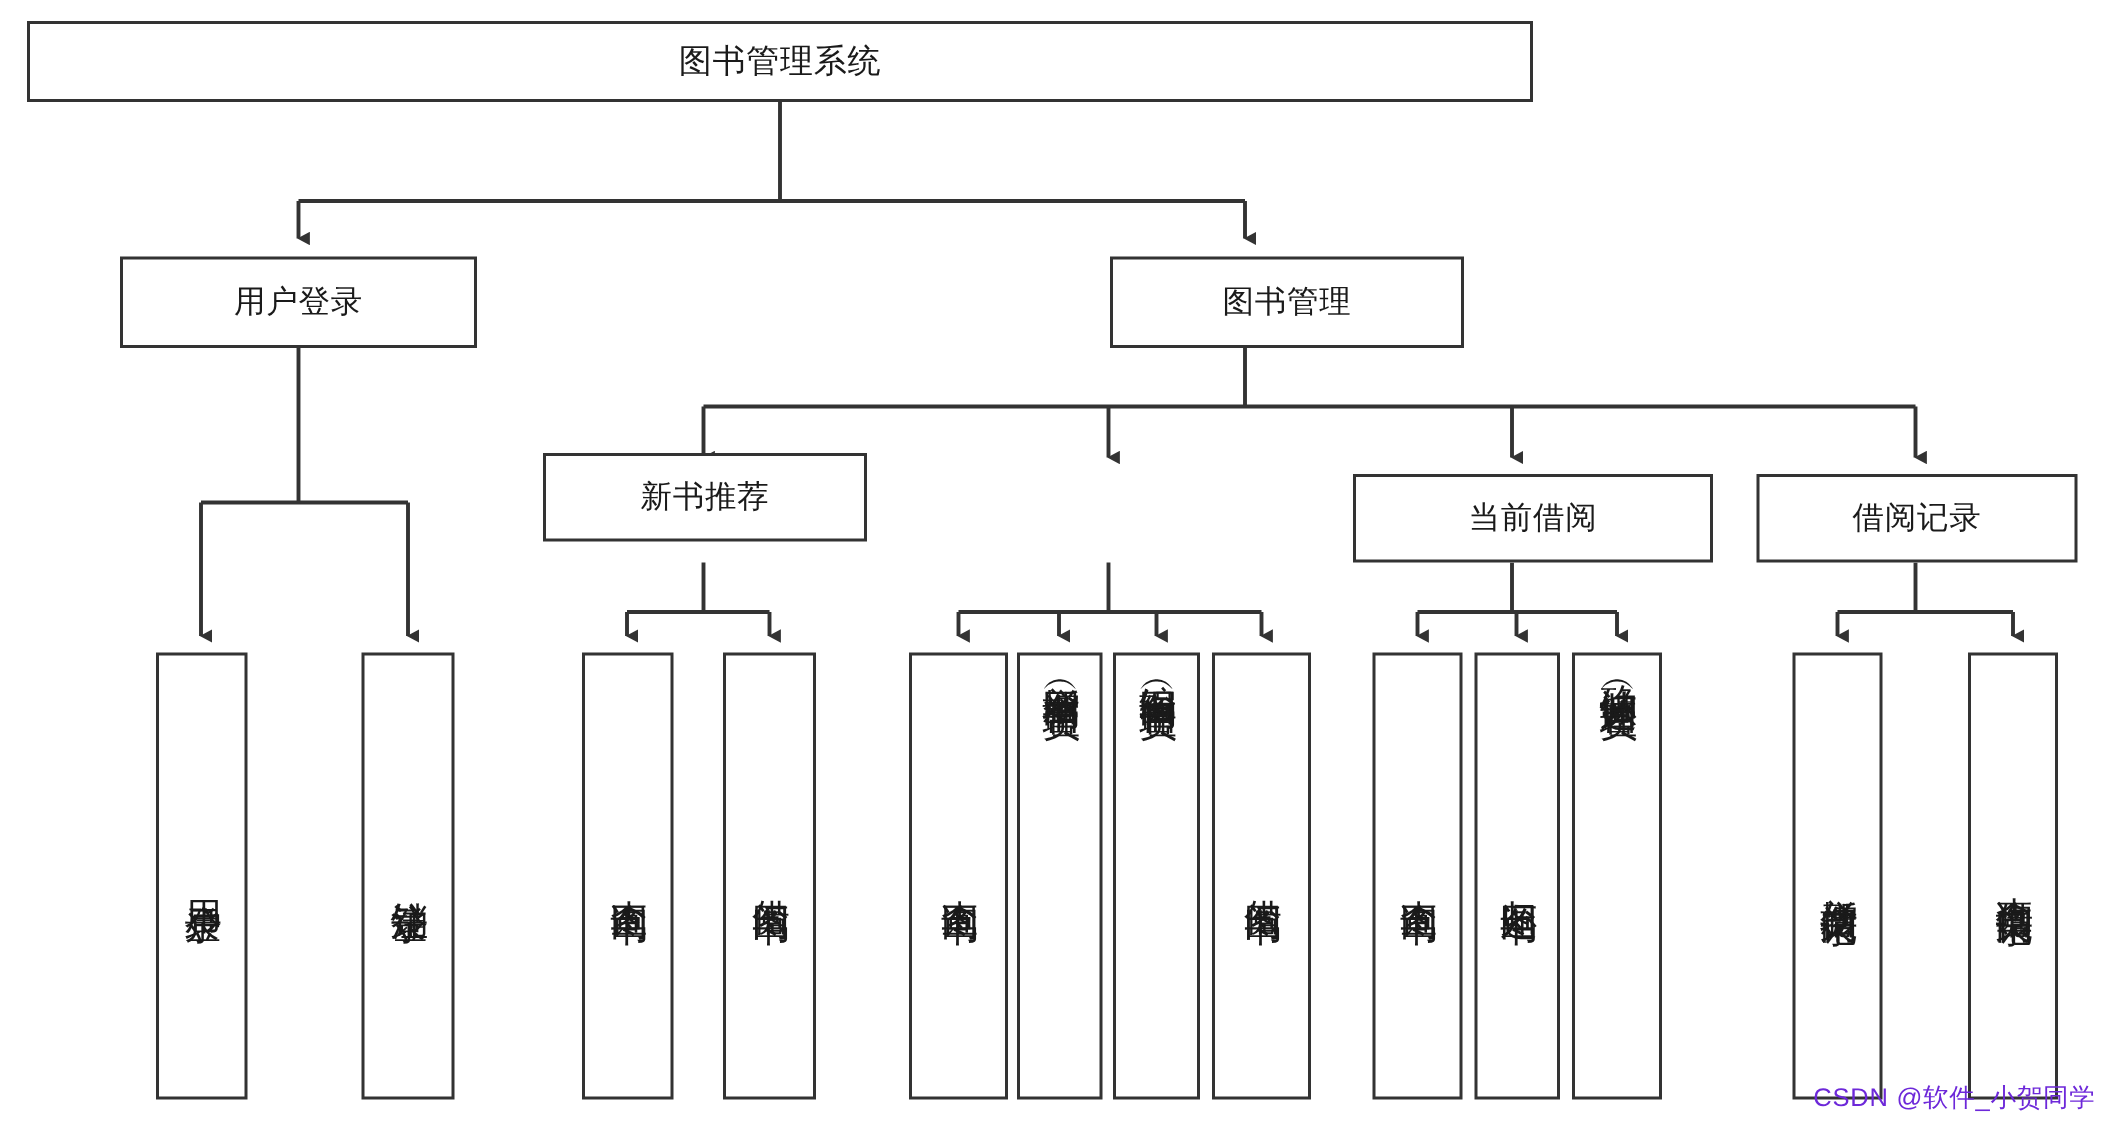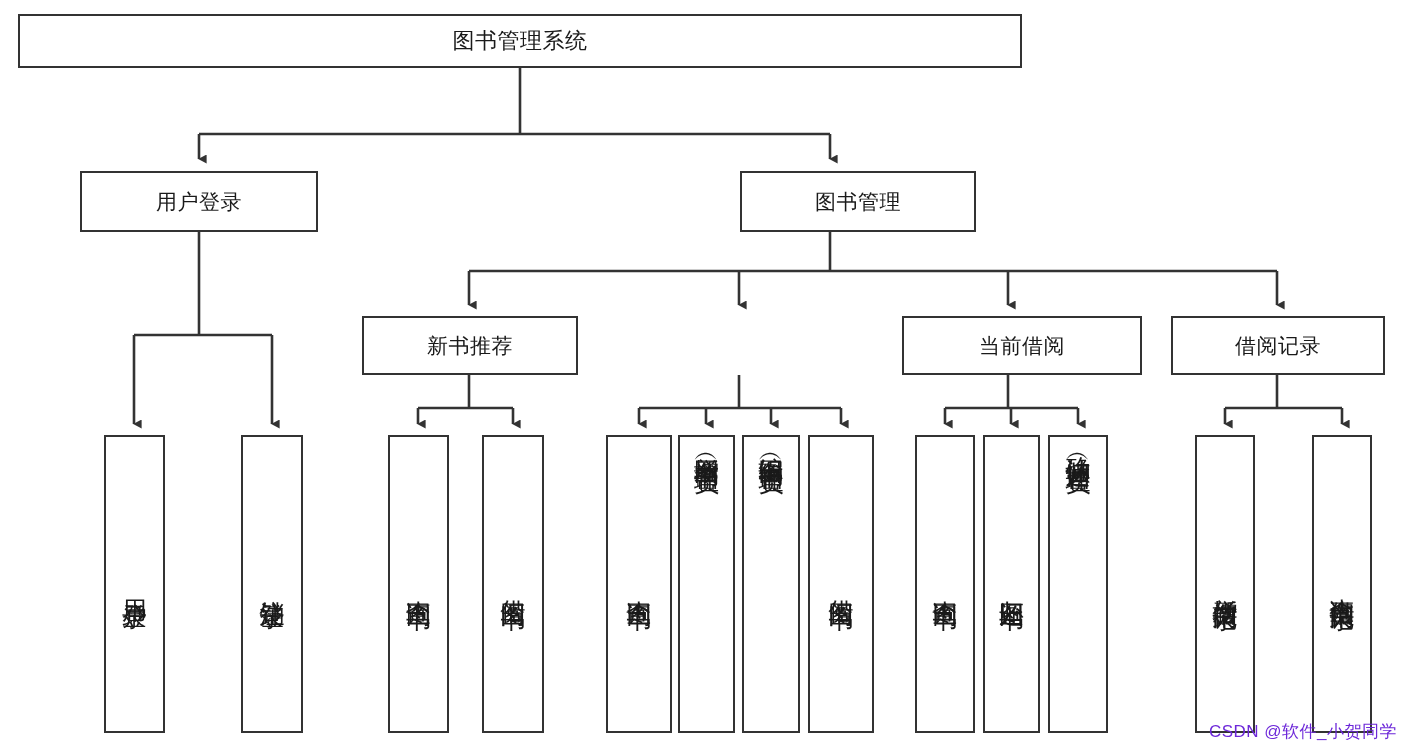--- a/index.html
+++ b/index.html
@@ -145,21 +145,21 @@
     <span class="node-label">图书管理系统</span>
   </div>
 
   <div class="node horiz" style="left:80px; top:171px; width:238px; height:61px;">
     <span class="node-label">用户登录</span>
   </div>
   <div class="node horiz" style="left:740px; top:171px; width:236px; height:61px;">
     <span class="node-label">图书管理</span>
   </div>
 
-  <div class="node horiz" style="left:362px; top:316px; width:216px; height:59px;">
+  <div class="node horiz" style="left:362px; top:302px; width:216px; height:59px;">
     <span class="node-label">新书推荐</span>
   </div>
   <div class="node horiz" style="left:902px; top:316px; width:240px; height:59px;">
     <span class="node-label">当前借阅</span>
   </div>
   <div class="node horiz" style="left:1171px; top:316px; width:214px; height:59px;">
     <span class="node-label">借阅记录</span>
   </div>
 
   <div class="node leaf center-v" style="left:104px; top:435px; width:61px; height:298px;">

